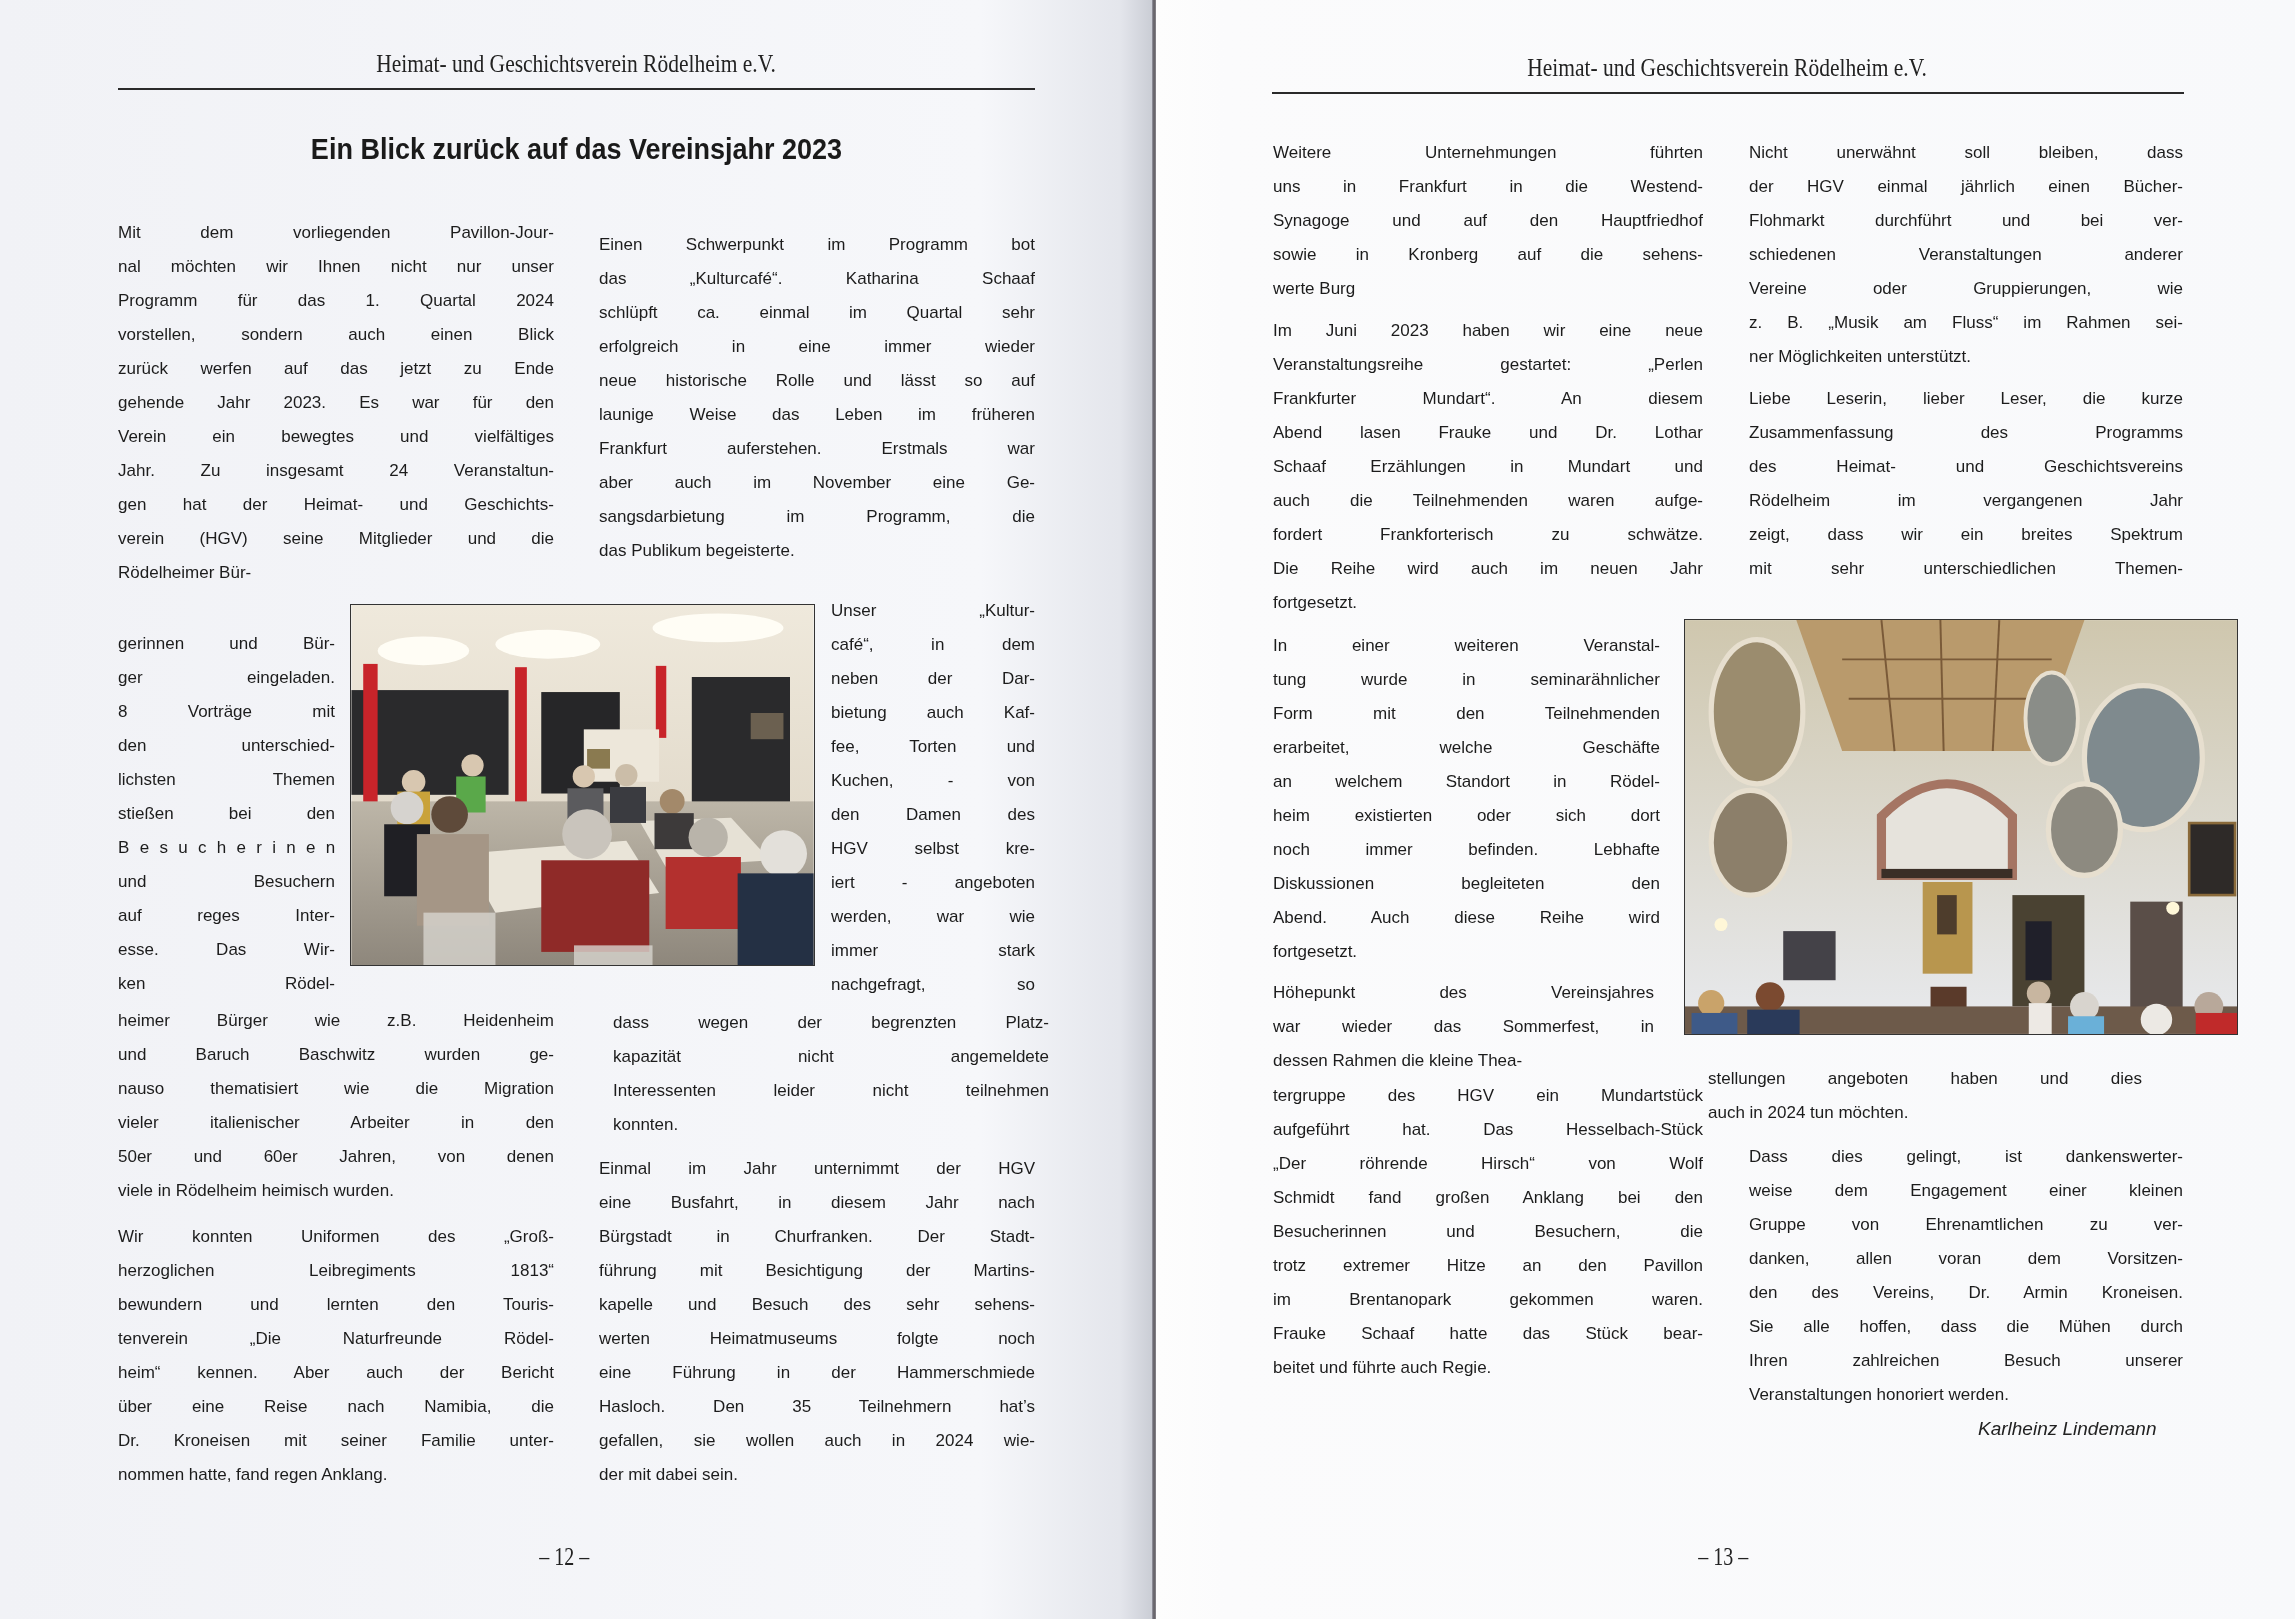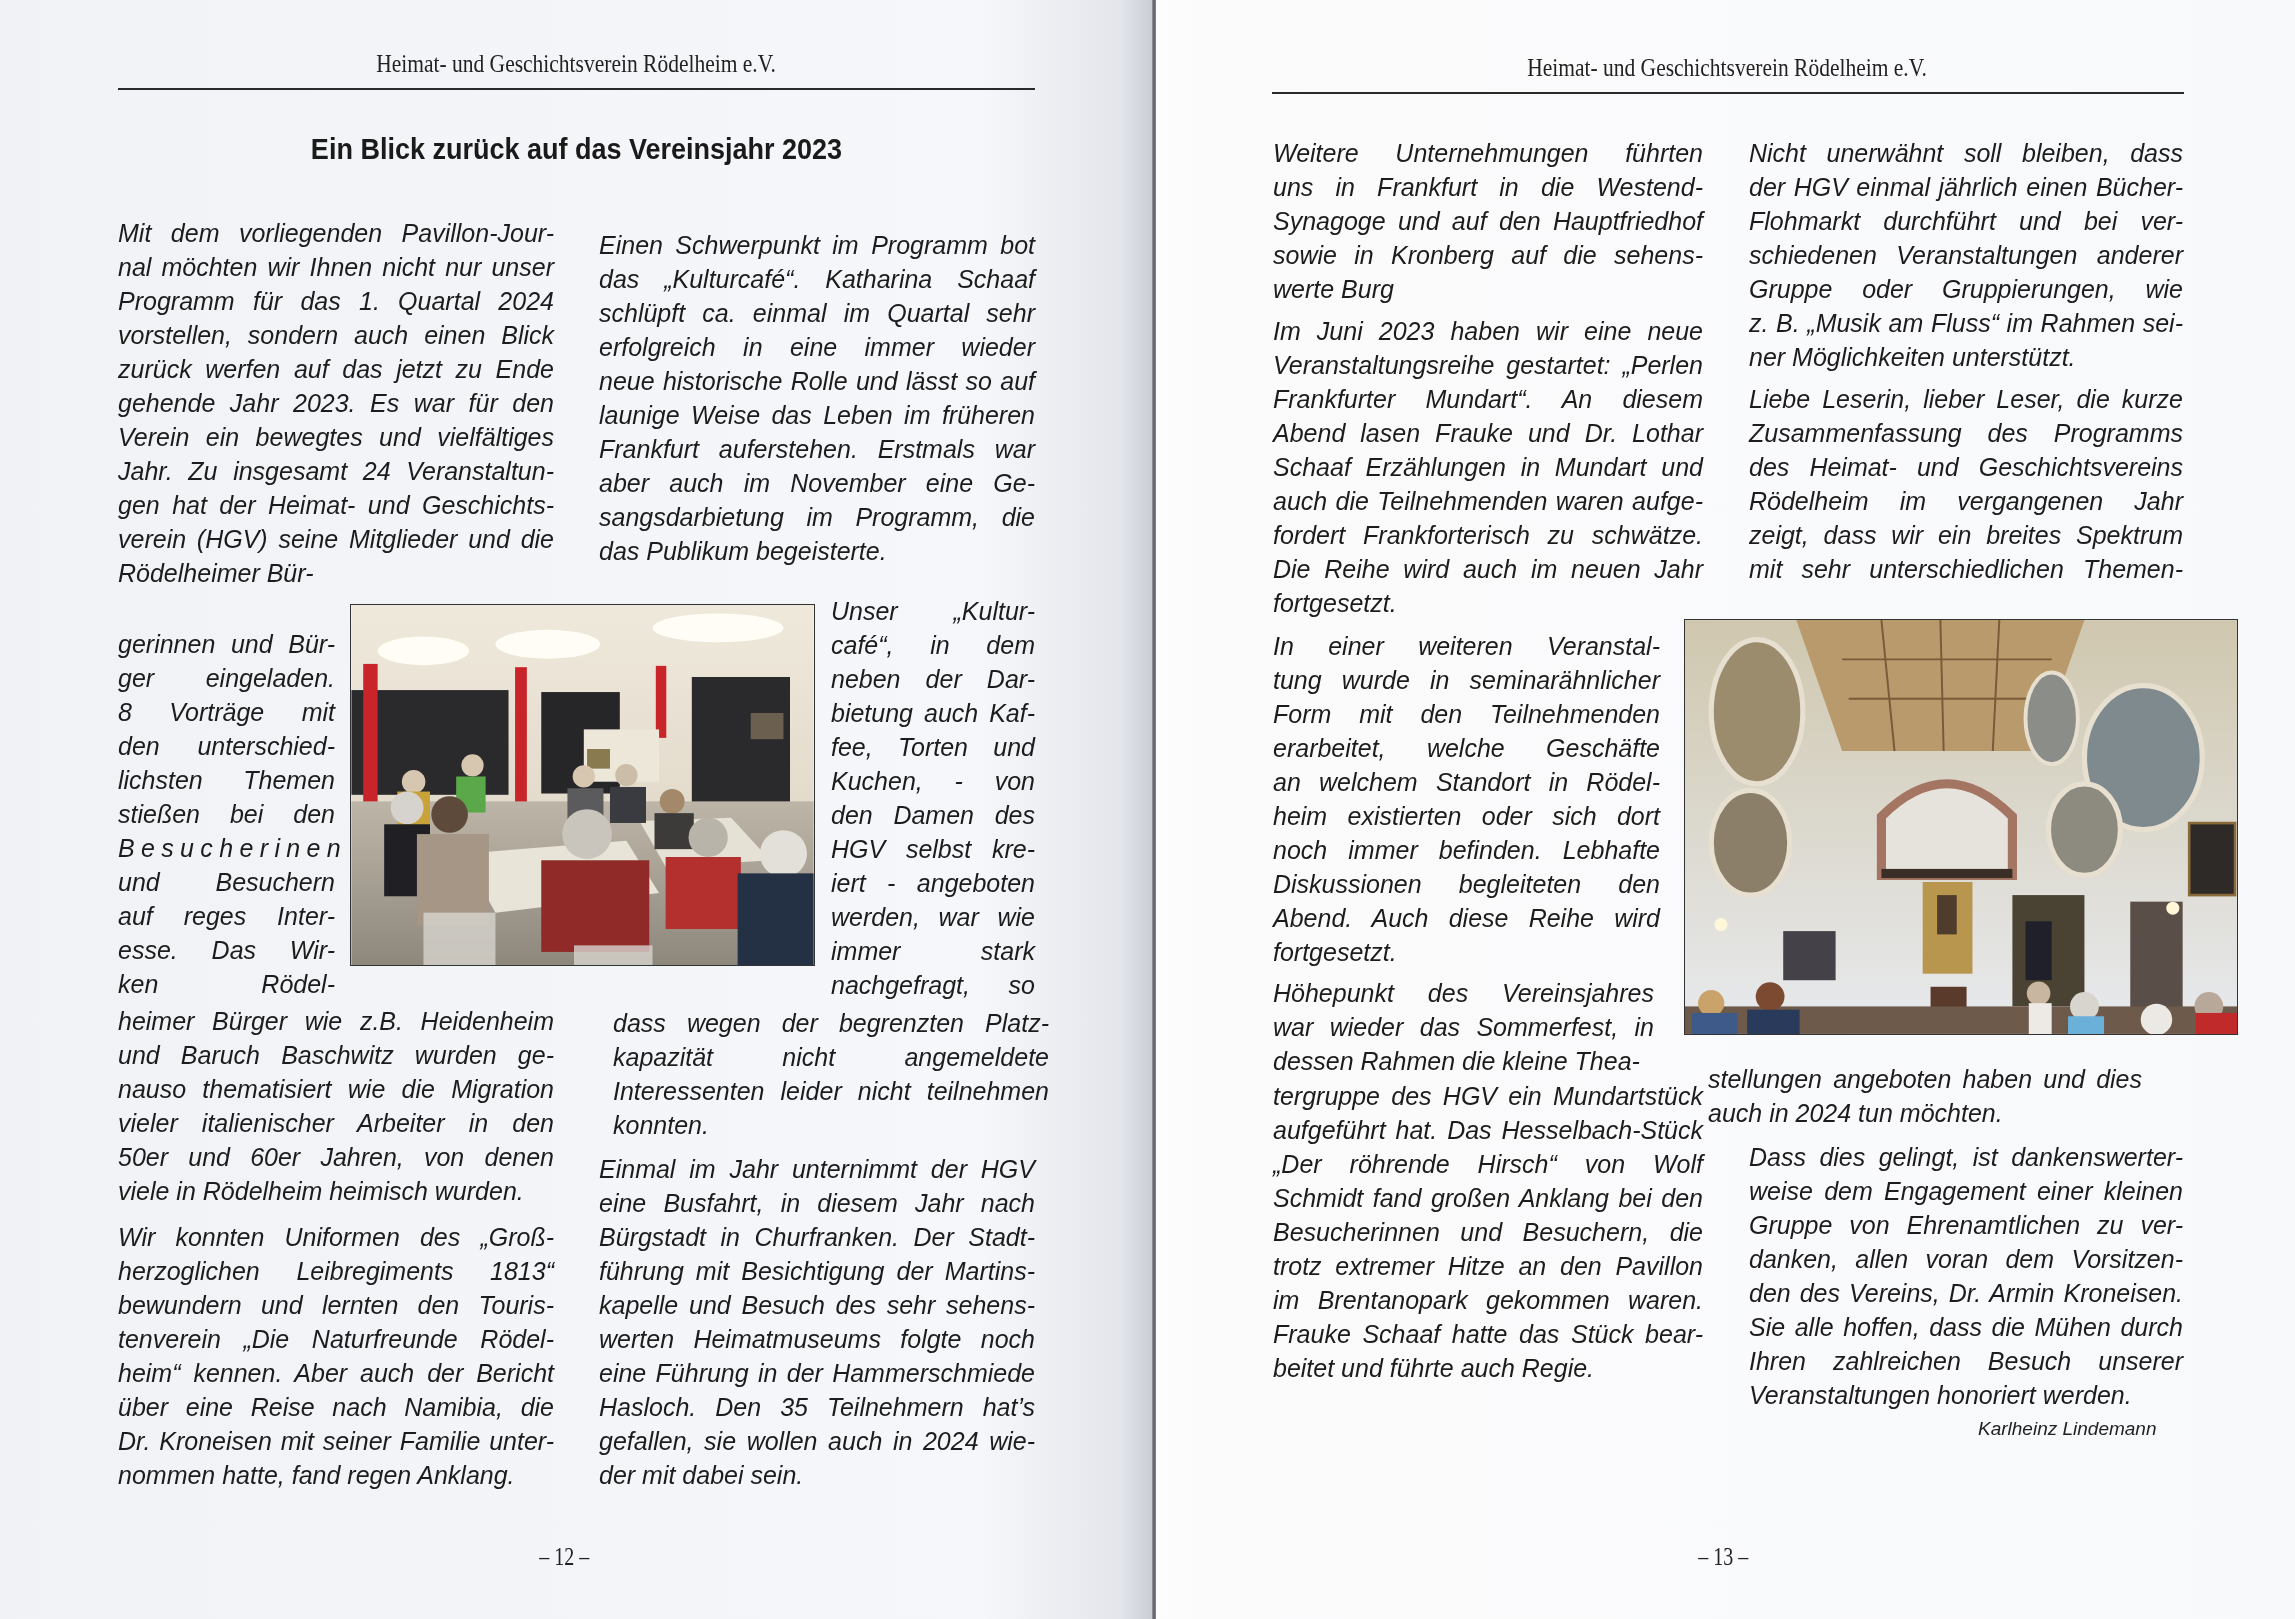--- a/index.html
+++ b/index.html
@@ -4,21 +4,21 @@
 <style>
   html, body { margin:0; padding:0; }
   body { width:2295px; height:1619px; position:relative; overflow:hidden; background:#f3f4f7; font-family:"Liberation Sans", "DejaVu Sans", sans-serif; color:#1c1c1c; }
   .page { position:absolute; top:0; height:1619px; }
   .page-left { left:0; width:1154px; background:linear-gradient(to right,#f1f2f6 0%,#f6f7fa 85%,#e4e6ec 97%,#c9ccd4 100%); }
   .page-right { left:1156px; width:1140px; background:linear-gradient(to right,#fdfdfd 0%,#fbfbfc 6%,#f8f9fb 100%); }
   .gutter { position:absolute; left:1152px; top:0; width:3.9px; height:1619px; background:linear-gradient(to right,#9a9aa6,#5d5a60,#8d8a90); }
   .running-header { position:absolute; font-family:"Liberation Serif", "DejaVu Serif", serif; font-size:25px; transform:scaleX(0.86); transform-origin:center; text-align:center; white-space:nowrap; color:#222; }
   .rule { position:absolute; height:2px; background:#2a2a2a; }
   .title { position:absolute; left:118px; width:917px; top:132px; text-align:center; font-weight:bold; font-size:30px; white-space:nowrap; transform:scaleX(0.9); transform-origin:center; color:#1a1a1a; }
-  .col { position:absolute; font-size:25px; line-height:34px;font-style:italic; }
+  .col { position:absolute; font-size:17px; line-height:34px; }
   .ln { display:block; white-space:nowrap; text-align:justify; text-align-last:justify; height:34px; overflow:visible; }
   .ln.last { text-align-last:left; }
   .photo { position:absolute; border:1.3px solid #333; overflow:hidden; }
   .page-num { position:absolute; top:1543px; font-family:"Liberation Serif", "DejaVu Serif", serif; font-size:25px; transform:scaleX(0.8); color:#222; white-space:nowrap; }
   .signature { position:absolute; font-style:italic; font-size:19px; white-space:nowrap; color:#222; }
 </style>
 </head>
 <body>
 
 <div class="page page-left"></div>
@@ -222,21 +222,21 @@
     <span class="ln">im Brentanopark gekommen waren.</span>
     <span class="ln">Frauke Schaaf hatte das Stück bear-</span>
     <span class="ln last">beitet und führte auch Regie.</span>
   </div>
 
 <div class="col" style="left:1749px;width:434px;top:136px;">
     <span class="ln">Nicht unerwähnt soll bleiben, dass</span>
     <span class="ln">der HGV einmal jährlich einen Bücher-</span>
     <span class="ln">Flohmarkt durchführt und bei ver-</span>
     <span class="ln">schiedenen Veranstaltungen anderer</span>
-    <span class="ln">Gruppe oder Gruppierungen, wie</span>
+    <span class="ln">Vereine oder Gruppierungen, wie</span>
     <span class="ln">z. B. „Musik am Fluss“ im Rahmen sei-</span>
     <span class="ln last">ner Möglichkeiten unterstützt.</span>
   </div>
 <div class="col" style="left:1749px;width:434px;top:382px;">
     <span class="ln">Liebe Leserin, lieber Leser, die kurze</span>
     <span class="ln">Zusammenfassung des Programms</span>
     <span class="ln">des Heimat- und Geschichtsvereins</span>
     <span class="ln">Rödelheim im vergangenen Jahr</span>
     <span class="ln">zeigt, dass wir ein breites Spektrum</span>
     <span class="ln">mit sehr unterschiedlichen Themen-</span>

